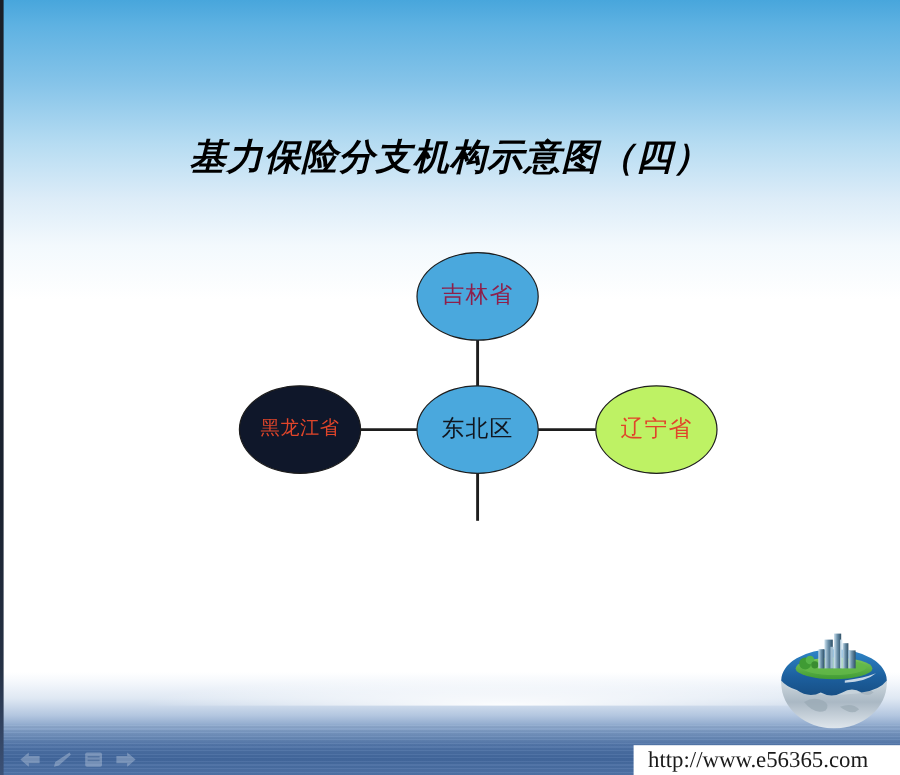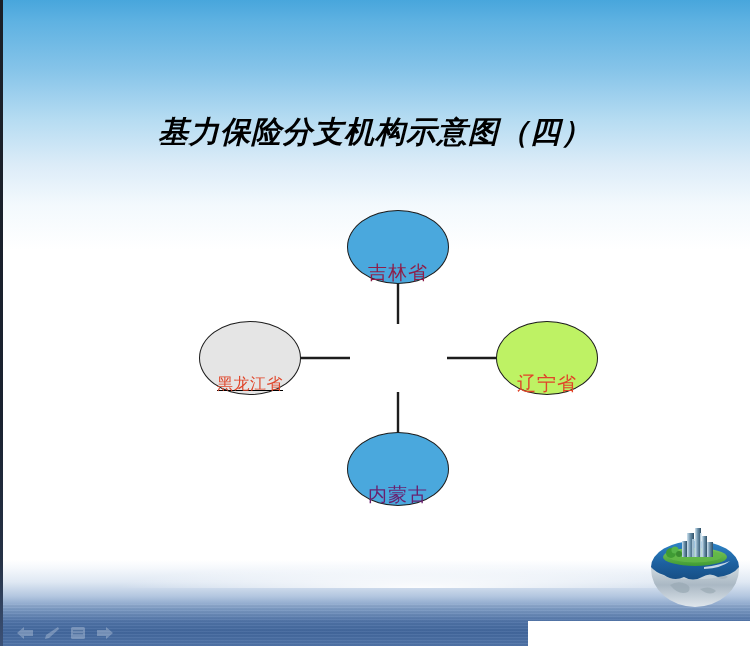--- a/index.html
+++ b/index.html
@@ -108,21 +108,21 @@
 
   .node {
     position: absolute;
     width: 102px;
     height: 74px;
     border-radius: 50%;
     background: #4aa8dd;
     border: 1.6px solid #1d1d1d;
     box-sizing: border-box;
     display: flex;
-    align-items: flex-end;
+    align-items: center;
     justify-content: center;
   }
   .node-label {
     font-family: "Liberation Serif", "DejaVu Serif", serif;
     font-size: 19px;
     line-height: 20px;
     letter-spacing: 1px;
     white-space: nowrap;
     user-select: none;
   }
@@ -190,32 +190,32 @@
       <line x1="398" y1="392" x2="398" y2="434" stroke="#1d1d1d" stroke-width="2.4"></line>
       <line x1="299" y1="358" x2="350" y2="358" stroke="#1d1d1d" stroke-width="2.4"></line>
       <line x1="447" y1="358" x2="499" y2="358" stroke="#1d1d1d" stroke-width="2.4"></line>
     </svg>
   </div>
 
   <div class="node" id="node-top" style="background: rgb(74, 168, 221); border-color: rgb(29, 29, 29);">
     <span class="node-label" style="color: rgb(142, 31, 74);">吉林省</span>
   </div>
 
-  <div class="node" id="node-left" style="background: #e5e5e5; border-color: rgb(29, 29, 29); text-decoration: underline;">
+  <div class="node" id="node-left" style="background: #0f172a; border-color: rgb(29, 29, 29);">
     <span class="node-label small" style="color: rgb(224, 69, 42);">黑龙江省</span>
   </div>
 
+  <div class="node" id="node-center" style="background: rgb(74, 168, 221); border-color: rgb(29, 29, 29);">
+    <span class="node-label" style="color: rgb(17, 22, 31);">东北区</span>
+  </div>
 
   <div class="node" id="node-right" style="background: #bef264; border-color: rgb(29, 29, 29);">
     <span class="node-label" style="color: rgb(224, 69, 42);">辽宁省</span>
   </div>
 
-  <div class="node" id="node-bottom" style="background: rgb(74, 168, 221); border-color: rgb(29, 29, 29);">
-    <span class="node-label" style="color: rgb(106, 31, 110);">内蒙古</span>
-  </div>
 
   <div class="globe">
     <svg width="94" height="80" viewBox="0 0 94 80" xmlns="http://www.w3.org/2000/svg">
       <defs>
         <linearGradient id="gSphere" x1="0" y1="0" x2="0" y2="1">
           <stop offset="0%" stop-color="#cfd9df"></stop>
           <stop offset="45%" stop-color="#aab8c4"></stop>
           <stop offset="100%" stop-color="#dfe6ec"></stop>
         </linearGradient>
         <linearGradient id="gWater" x1="0" y1="0" x2="0" y2="1">
@@ -256,20 +256,21 @@
       <rect x="47" y="1" width="6" height="29" fill="url(#gTower)"></rect>
       <rect x="54" y="9" width="5" height="21" fill="url(#gTower)"></rect>
       <rect x="34" y="14" width="5" height="16" fill="url(#gTower)"></rect>
       <rect x="59" y="15" width="6" height="15" fill="url(#gTower)"></rect>
       <rect x="44" y="12" width="3" height="18" fill="#b9d5e6" opacity="0.8"></rect>
       <rect x="52" y="6" width="2" height="24" fill="#d2e6f2" opacity="0.8"></rect>
     </svg>
   </div>
 
   <div class="url-band"></div>
+  <div class="url-text">http://www.e56365.com</div>
 
   <div class="nav-controls">
     <span>
       <svg width="18" height="14" viewBox="0 0 18 14" xmlns="http://www.w3.org/2000/svg">
         <path d="M8 1 L1 7 L8 13 L8 10 L17 10 L17 4 L8 4 Z" fill="#e8eef5"></path>
       </svg>
     </span>
     <span>
       <svg width="16" height="14" viewBox="0 0 16 14" xmlns="http://www.w3.org/2000/svg">
         <path d="M14 1 L15 3 L5 12 L1 13 L2 9 Z" fill="#e8eef5"></path>

